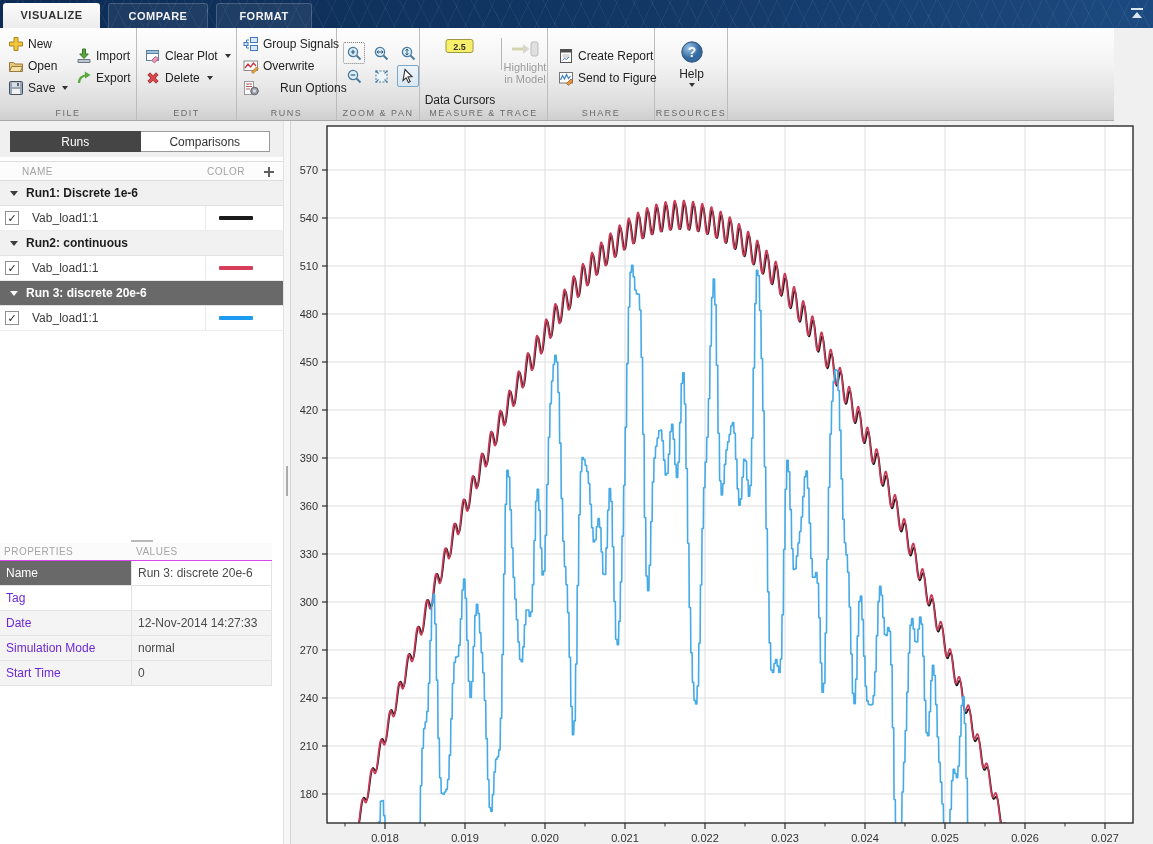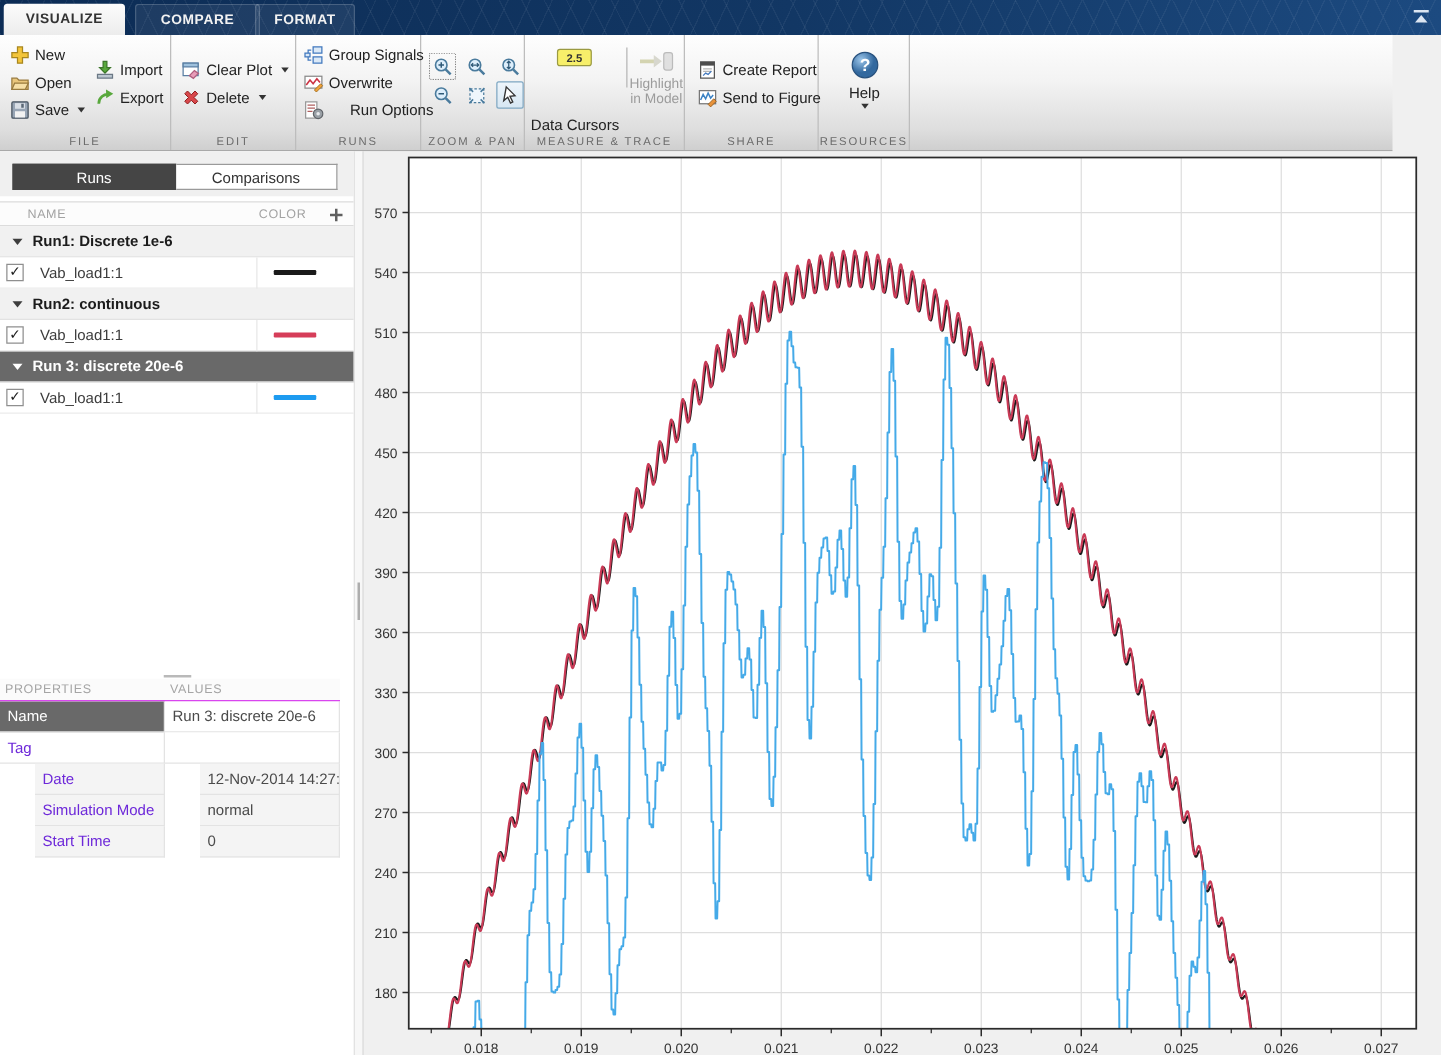--- a/index.html
+++ b/index.html
@@ -12,21 +12,21 @@
       repeating-linear-gradient(115deg, rgba(255,255,255,0.05) 0 1px, transparent 1px 16px),
       repeating-linear-gradient(63deg, rgba(255,255,255,0.05) 0 1px, transparent 1px 16px),
       linear-gradient(90deg,#0c2c55 0%, #123764 55%, #1c4a80 100%); }
   .tab { position:absolute; top:3px; height:25px; line-height:25px; text-align:center;
     font-size:11px; font-weight:bold; letter-spacing:.5px; border-radius:3px 3px 0 0; }
   .tab.active { background:linear-gradient(#fcfcfc,#ececec); color:#333; }
   .tab.inactive { background:rgba(255,255,255,0.07); border:1px solid rgba(255,255,255,0.18);
     border-bottom:none; color:#f2f2f2; }
   .tab-visualize { left:3px; width:97px; }
   .tab-compare { left:108px; width:100px; }
-  .tab-format { left:204px; width:80px; }
+  .tab-format { left:216px; width:96px; }
   .collapse-btn { position:absolute; right:7px; top:7px; width:18px; height:14px; }
 
   
   .toolbar { position:absolute; left:0; top:28px; width:1114px; height:93px;
     background:linear-gradient(180deg,#fefefe 0%, #f3f3f3 40%, #dedede 82%, #cfcfcf 100%);
     border-bottom:1px solid #a9a9a9; }
   .tb-section { position:absolute; top:0; height:92px; border-right:1px solid #bdbdbd; }
   .tb-label { position:absolute; bottom:2px; left:0; width:100%; text-align:center;
     font-size:9px; color:#6b6b6b; letter-spacing:1.5px; }
   .tbtn { position:absolute; display:flex; align-items:center; gap:4px;
@@ -74,21 +74,21 @@
   .props-splitter i { display:block; margin:2px auto 0; width:22px; height:2px; background:#b9b9b9; }
   .props { position:absolute; left:0; top:422px; width:272px; }
   .props-head { height:18px; background:#fbfbfb; border-bottom:1px solid #d946ef; position:relative; }
   .props-head span { position:absolute; top:3px; font-size:10px; color:#a5a5a5; letter-spacing:.5px; }
   .prow { display:grid; grid-template-columns:132px 140px; }
   .pcell { height:25px; line-height:25px; font-size:12px; padding-left:6px;
     border-right:1px solid #e3e3e3; border-bottom:1px solid #e3e3e3; background:#fff;
     overflow:hidden; white-space:nowrap; }
   .pcell.lab { color:#6d28d9; }
   .pcell.val { color:#4a4a4a; }
-  .prow.shaded .pcell { background:#f4f4f4;margin-left:28px; }
+  .prow.shaded .pcell { background:#f4f4f4; }
   .pcell.sel { background:#696969 !important; color:#fff; }
 
   .v-splitter { position:absolute; left:283px; top:121px; width:8px; height:723px;
     background:#f7f7f7; border-left:1px solid #e2e2e2; border-right:1px solid #d4d4d4; }
   .v-splitter i { position:absolute; left:2px; top:345px; width:2px; height:30px; background:#adadad; }
 
   .plot-pane { position:absolute; left:291px; top:121px; width:862px; height:723px; background:#f0f0f0; }
 </style>
 </head>
 <body>

